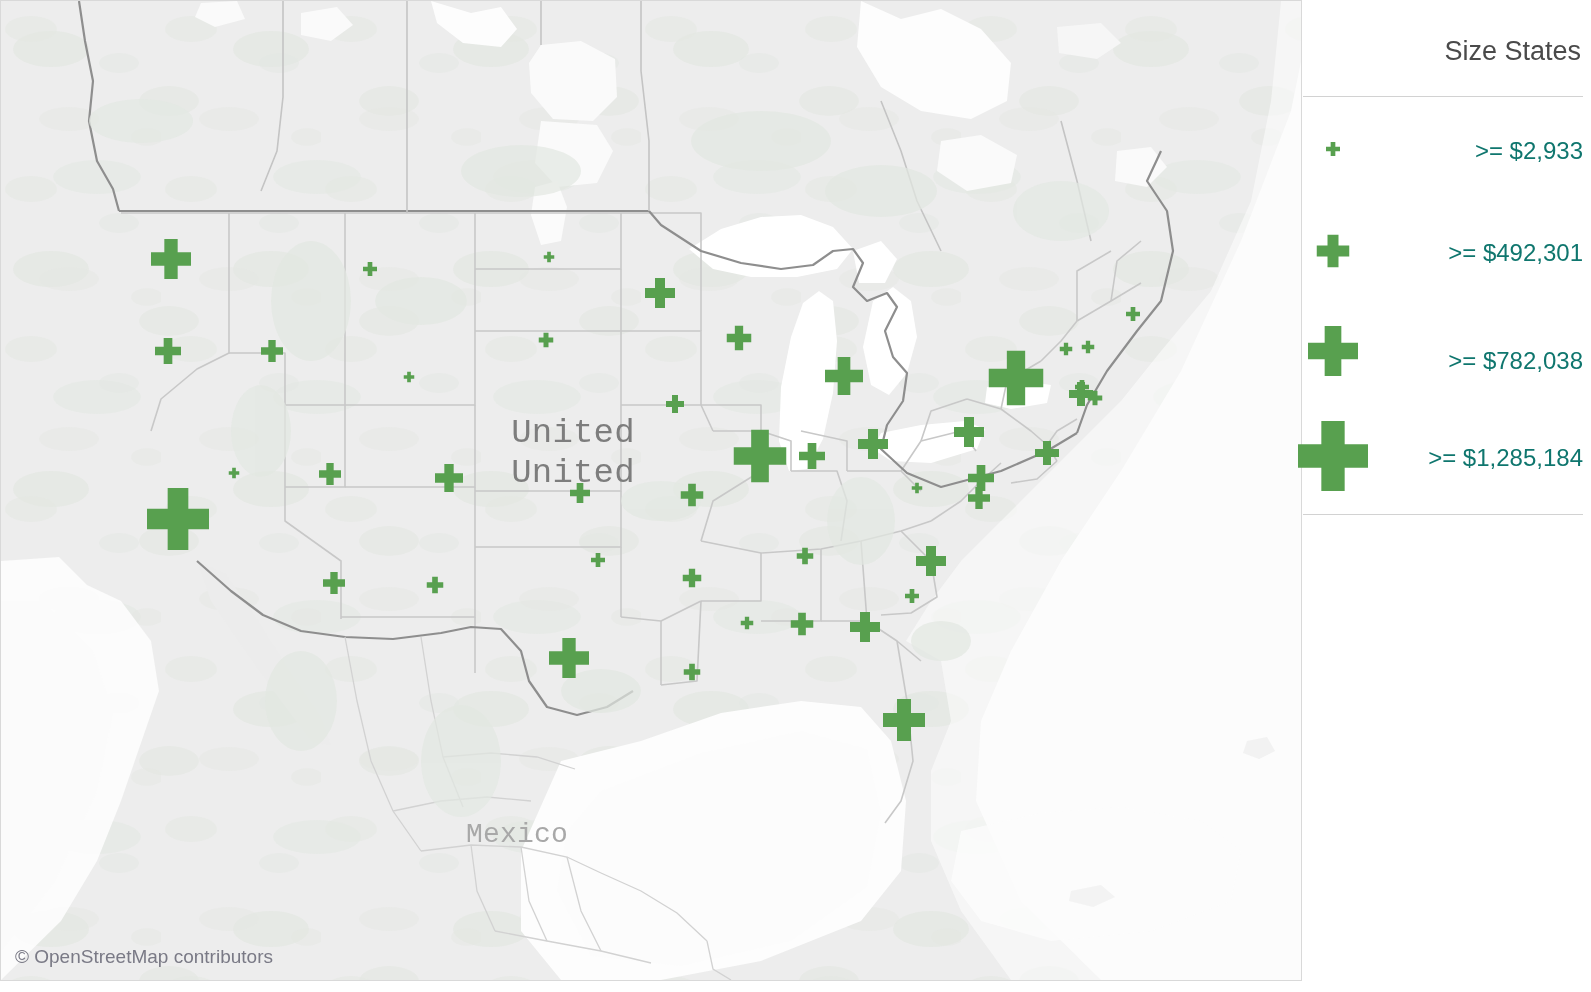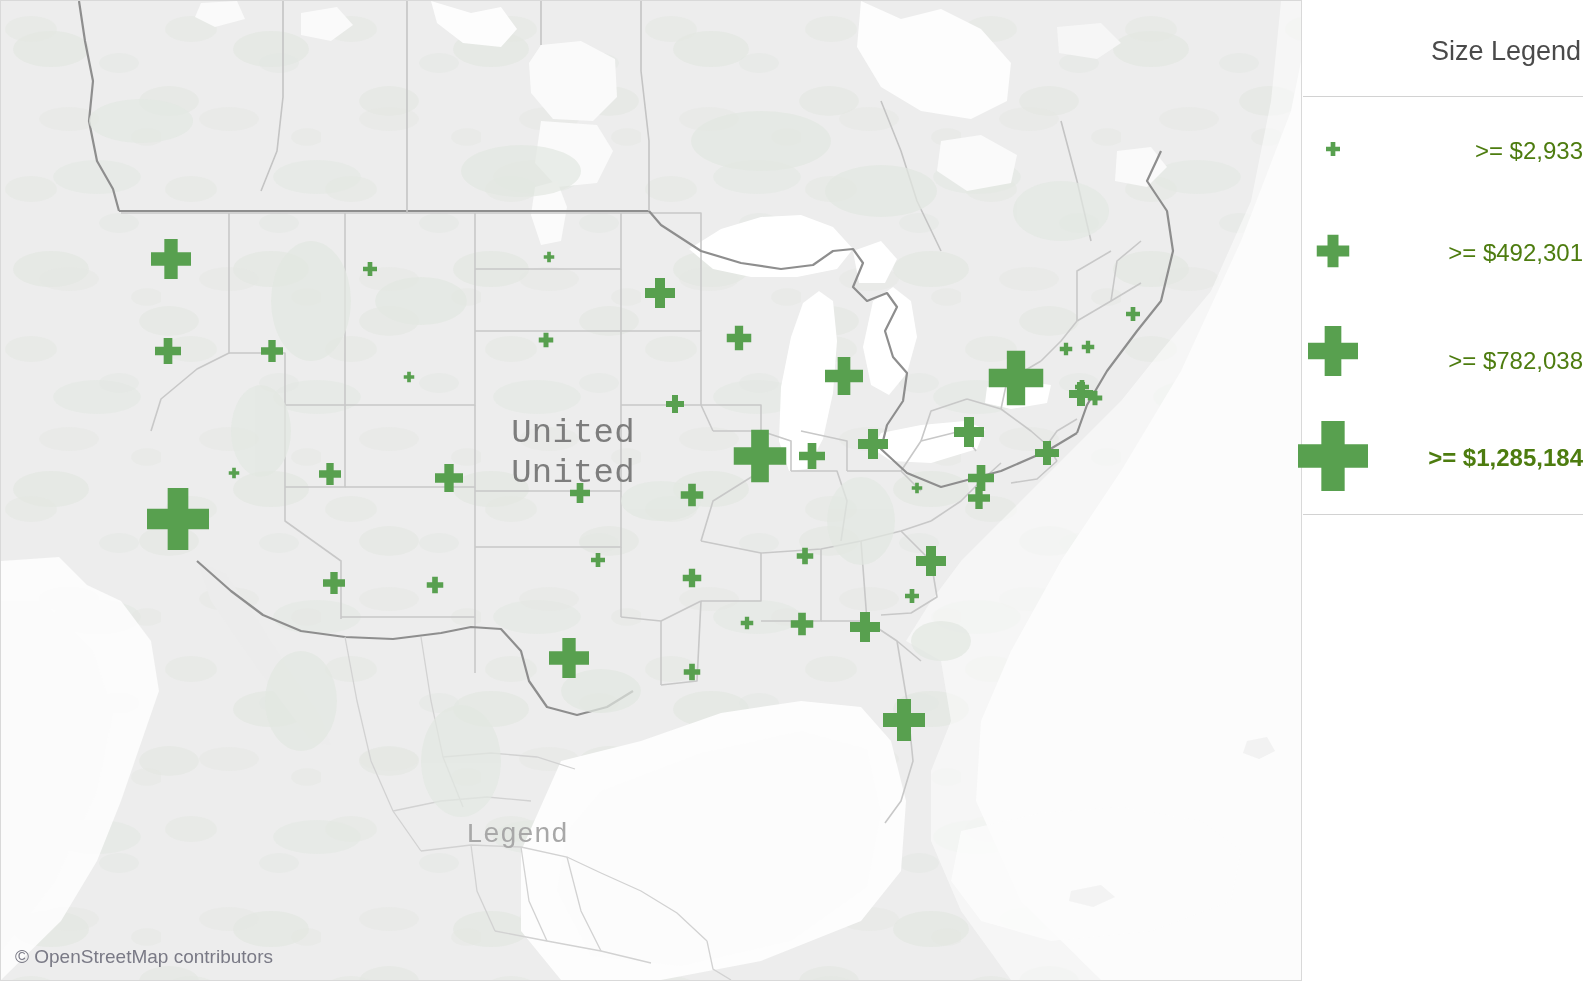--- a/index.html
+++ b/index.html
@@ -130,21 +130,21 @@
     position: absolute;
     left: 30px;
     transform: translate(-50%, -50%);
     display: block;
   }
   .legend-label {
     position: absolute;
     right: 8px;
     transform: translateY(-50%);
     font-size: 24px;
-    color: #4d7c0f;
+    color: #0f766e;
     white-space: nowrap;
   }
 </style>
 </head>
 <body>
 
 <div id="root">
 
   <div id="map-panel">
 
@@ -317,21 +317,21 @@
         <ellipse cx="460" cy="760" rx="40" ry="56"></ellipse>
       </g>
     </svg>
 
     <div id="label-united-states" class="place-label" style="left:572px; top:452px;">
       <div>United</div>
       <div>United</div>
     </div>
 
     <div id="label-mexico" class="place-label" style="left:516px; top:833px;">
-      <div>Legend</div>
+      <div>Mexico</div>
     </div>
 
     <div id="marker-layer">
         <div class="marker" style="left: 170px; top: 258px;">
           <svg class="plus" width="40" height="40" viewBox="0 0 40 40">
             <path d="M13.333333333333332,0 H26.666666666666664 V13.333333333333332 H40 V26.666666666666664 H26.666666666666664 V40 H13.333333333333332 V26.666666666666664 H0 V13.333333333333332 H13.333333333333332 Z" fill="#58a04f"></path>
           </svg>
         </div>
         <div class="marker" style="left: 167px; top: 350px;">
           <svg class="plus" width="26" height="26" viewBox="0 0 26 26">
@@ -552,21 +552,21 @@
           <svg class="plus" width="62" height="62" viewBox="0 0 62 62">
             <path d="M20.666666666666664,0 H41.33333333333333 V20.666666666666664 H62 V41.33333333333333 H41.33333333333333 V62 H20.666666666666664 V41.33333333333333 H0 V20.666666666666664 H20.666666666666664 Z" fill="#58a04f"></path>
           </svg>
         </div>
       </div>
 
     <div id="attribution">© OpenStreetMap contributors</div>
   </div>
 
   <div id="legend-panel">
-    <div id="legend-title">Size Legend</div>
+    <div id="legend-title">Size States</div>
     <div id="legend-divider-top" class="legend-divider"></div>
     <div id="legend-rows">
         <div class="legend-row" style="top: 54px;">
           <div class="legend-swatch" style="top: 0px;"><svg class="plus" width="14" height="14" viewBox="0 0 14 14">
               <path d="M4.666666666666666,0 H9.333333333333332 V4.666666666666666 H14 V9.333333333333332 H9.333333333333332 V14 H4.666666666666666 V9.333333333333332 H0 V4.666666666666666 H4.666666666666666 Z" fill="#58a04f"></path>
             </svg></div>
           <div class="legend-label" style="top: 0px;">&gt;= $2,933</div>
         </div>
         <div class="legend-row" style="top: 156px;">
           <div class="legend-swatch" style="top: 0px;"><svg class="plus" width="33" height="33" viewBox="0 0 33 33">
@@ -577,19 +577,19 @@
         <div class="legend-row" style="top: 256px;">
           <div class="legend-swatch" style="top: 0px;"><svg class="plus" width="50" height="50" viewBox="0 0 50 50">
               <path d="M16.666666666666664,0 H33.33333333333333 V16.666666666666664 H50 V33.33333333333333 H33.33333333333333 V50 H16.666666666666664 V33.33333333333333 H0 V16.666666666666664 H16.666666666666664 Z" fill="#58a04f"></path>
             </svg></div>
           <div class="legend-label" style="top: 8px;">&gt;= $782,038</div>
         </div>
         <div class="legend-row" style="top: 361px;">
           <div class="legend-swatch" style="top: 0px;"><svg class="plus" width="70" height="70" viewBox="0 0 70 70">
               <path d="M23.333333333333336,0 H46.66666666666667 V23.333333333333336 H70 V46.66666666666667 H46.66666666666667 V70 H23.333333333333336 V46.66666666666667 H0 V23.333333333333336 H23.333333333333336 Z" fill="#58a04f"></path>
             </svg></div>
-          <div class="legend-label" style="top: 0px; font-weight: bold;">&gt;= $1,285,184</div>
+          <div class="legend-label" style="top: 0px;">&gt;= $1,285,184</div>
         </div>
       </div>
     <div id="legend-divider-bottom" class="legend-divider"></div>
   </div>
 
 </div>
 
 </body></html>

